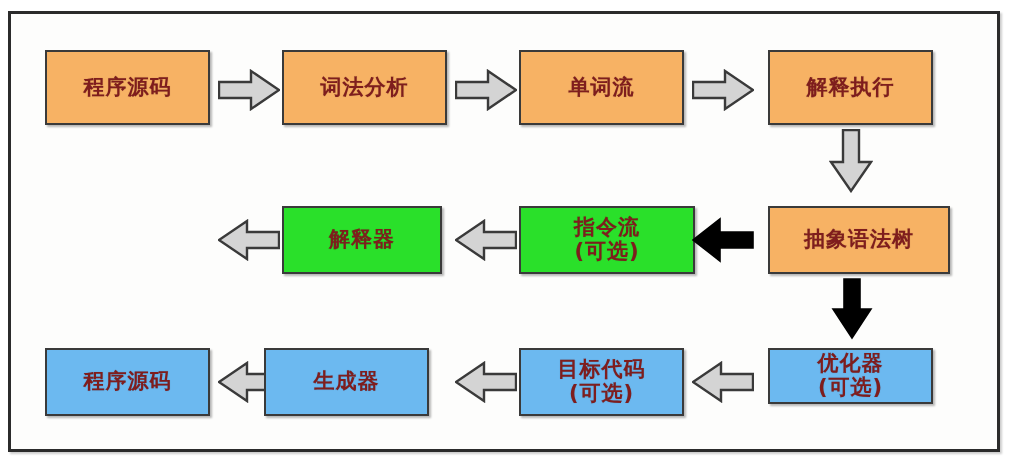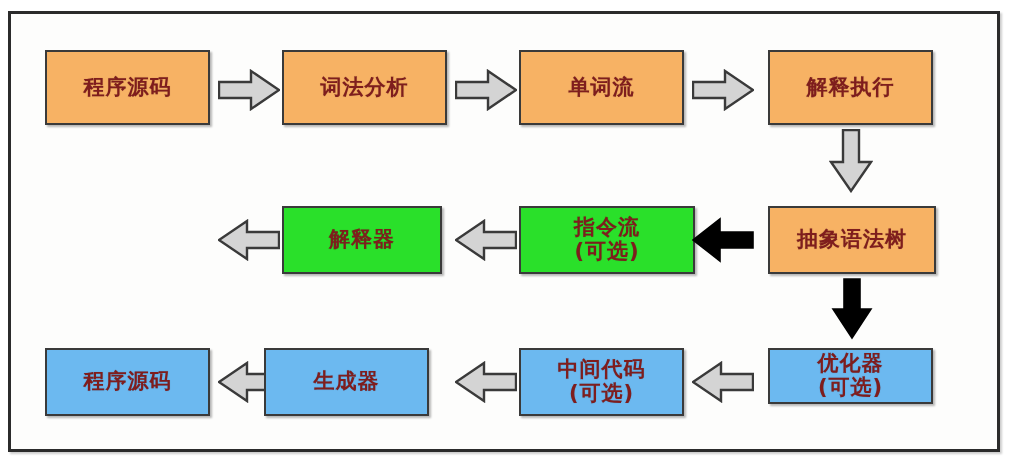--- a/index.html
+++ b/index.html
@@ -112,21 +112,21 @@
 
     <div class="node green" style="left:508px; top:192px; width:176px; height:68px;">指令流
 (可选)</div>
 
     <div class="arrow" style="left:681px; top:203px; width:62px; height:46px;">
       <svg width="62" height="46" viewBox="0 0 62 46">
         <polygon points="61,15 28,15 28,2 1,23 28,44 28,31 61,31" fill="#000000" stroke="#000000" stroke-width="1.6" stroke-linejoin="miter"></polygon>
       </svg>
     </div>
 
-    <div class="node orange" style="left:757px; top:192px; width:168px; height:68px;">抽象语法树</div>
+    <div class="node orange" style="left:757px; top:192px; width:182px; height:68px;">抽象语法树</div>
 
     <div class="arrow" style="left:820px; top:264px; width:42px; height:62px;">
       <svg width="42" height="62" viewBox="0 0 42 62">
         <polygon points="13,1 29,1 29,31 40,31 21,60 2,31 13,31" fill="#000000" stroke="#000000" stroke-width="1.6" stroke-linejoin="miter"></polygon>
       </svg>
     </div>
 
     <div class="node blue" style="left:34px; top:334px; width:165px; height:68px;">程序源码</div>
 
     <div class="arrow" style="left:207px; top:347px; width:62px; height:42px;">
@@ -136,21 +136,21 @@
     </div>
 
     <div class="node blue" style="left:253px; top:334px; width:165px; height:68px;">生成器</div>
 
     <div class="arrow" style="left:444px; top:347px; width:62px; height:42px;">
       <svg width="62" height="42" viewBox="0 0 62 42">
         <polygon points="61,13 29,13 29,2 1,21 29,40 29,29 61,29" fill="#D4D4D4" stroke="#3a3a3a" stroke-width="2.4" stroke-linejoin="miter"></polygon>
       </svg>
     </div>
 
-    <div class="node blue" style="left:508px; top:334px; width:165px; height:68px;">中间代码
+    <div class="node blue" style="left:508px; top:334px; width:165px; height:68px;">目标代码
 (可选)</div>
 
     <div class="arrow" style="left:681px; top:347px; width:62px; height:42px;">
       <svg width="62" height="42" viewBox="0 0 62 42">
         <polygon points="61,13 29,13 29,2 1,21 29,40 29,29 61,29" fill="#D4D4D4" stroke="#3a3a3a" stroke-width="2.4" stroke-linejoin="miter"></polygon>
       </svg>
     </div>
 
     <div class="node blue" style="left:757px; top:334px; width:165px; height:56px;">优化器
 (可选)</div>

